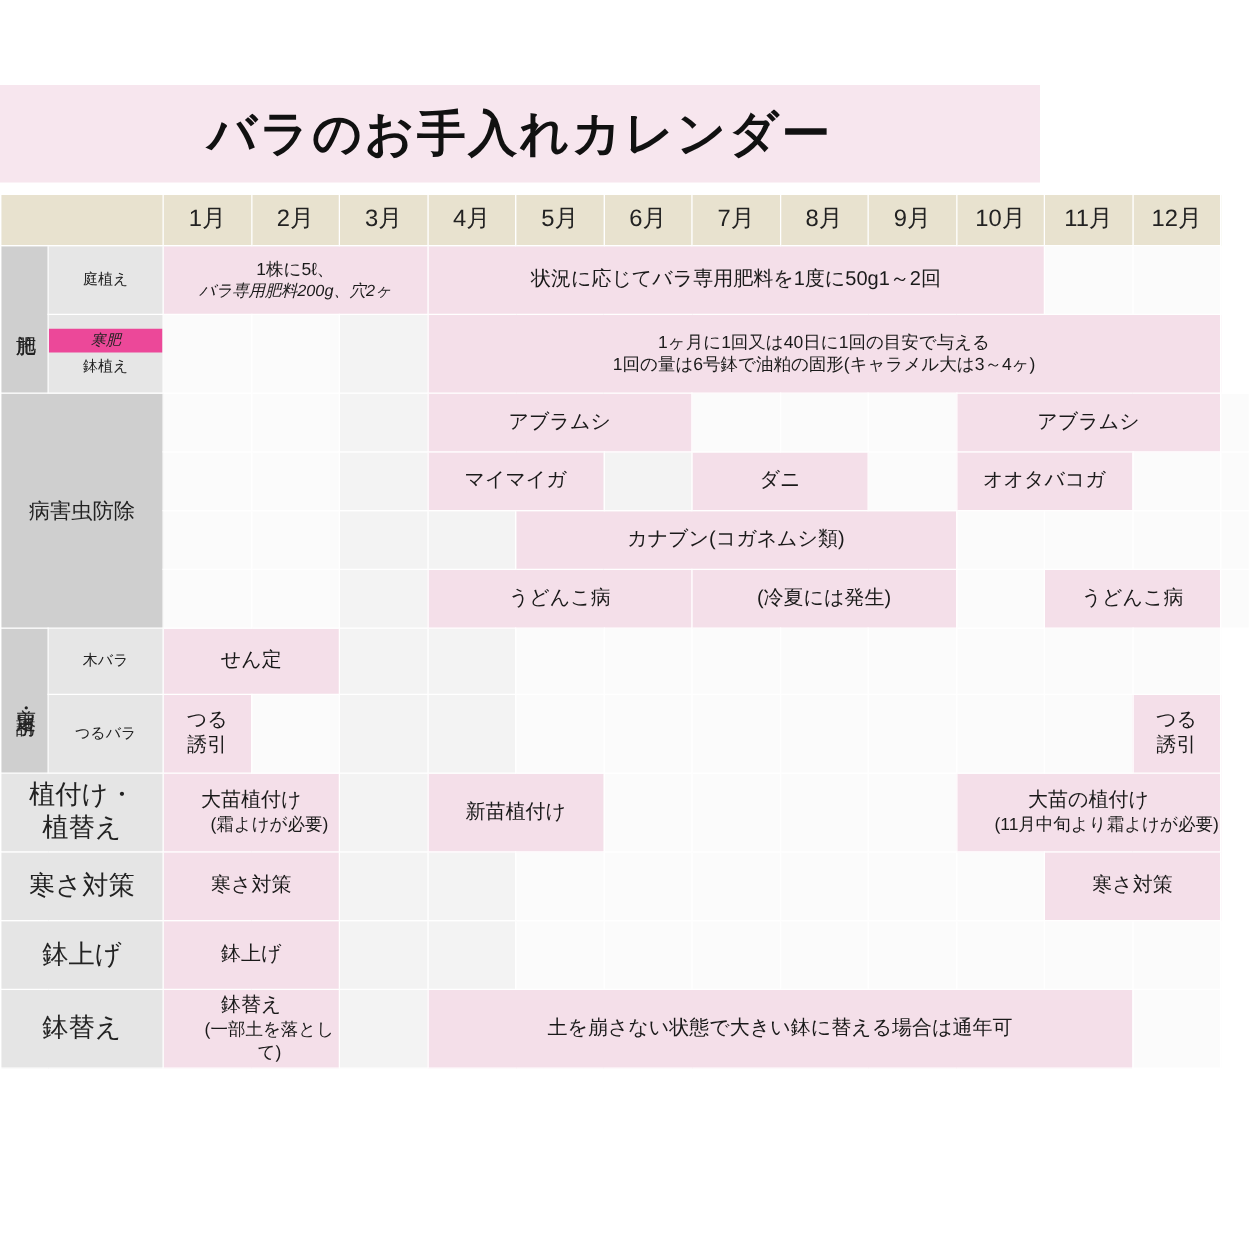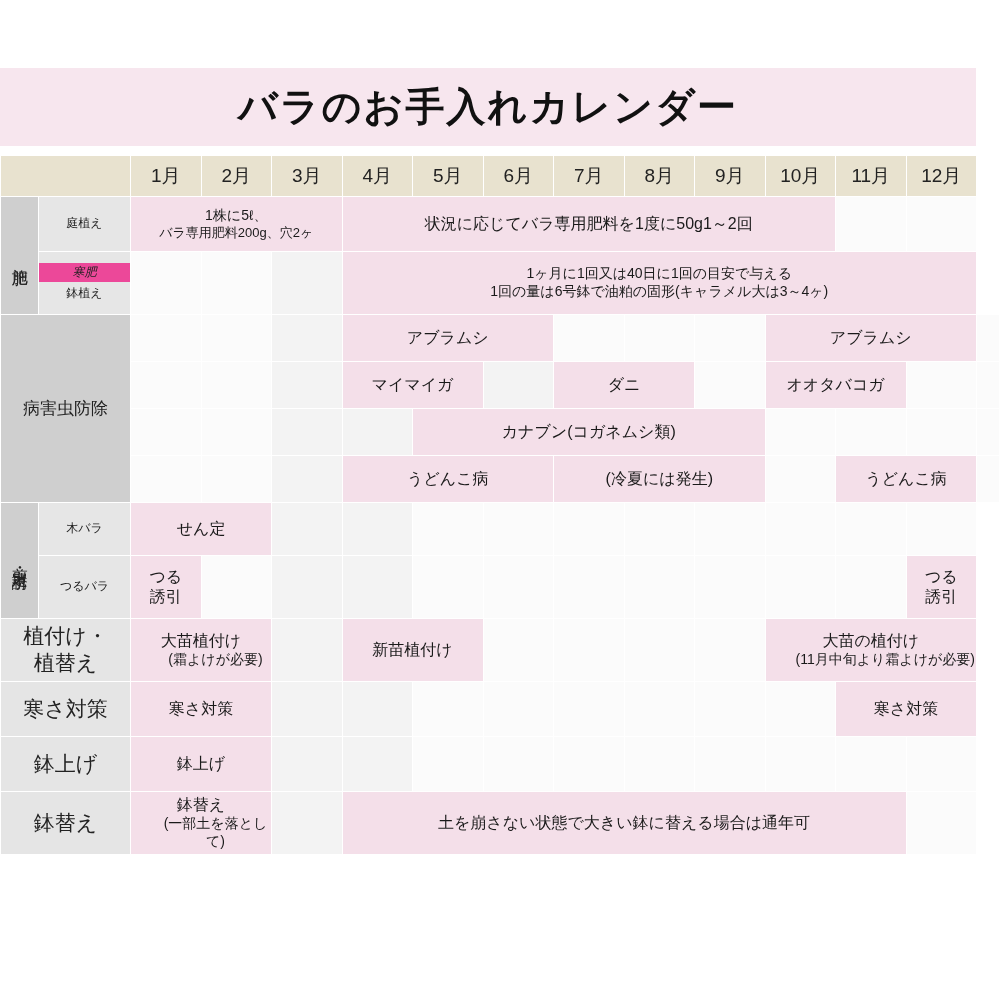--- a/index.html
+++ b/index.html
@@ -18,21 +18,21 @@
     position: relative;
     width: 1000px;
     height: 1000px;
     box-sizing: border-box;
   }
   
   .title-band {
     position: absolute;
     left: 0;
     top: 68px;
-    width: 976px;
+    width: 832px;
     height: 78px;
     background: #f7e6ee;
     display: flex;
     align-items: center;
     justify-content: center;
   }
   .title-text {
     font-size: 39px;
     font-weight: bold;
     letter-spacing: 2px;
@@ -102,20 +102,21 @@
   .hl {
     background: #f4dfe9;
     color: #1a1a1a;
   }
   .small {
     font-size: 14px;
     margin-left: 29px;
   }
   .xsmall {
     font-size: 13px;
+    font-style: italic;
   }
   .vert {
     writing-mode: vertical-rl;
     text-orientation: upright;
     letter-spacing: 2px;
     display: inline-block;
   }
   .rh-52 { height: 52px; margin-left: 46px; }
   .rh-54 { height: 54px; }
   .rh-46 { height: 46px; }

